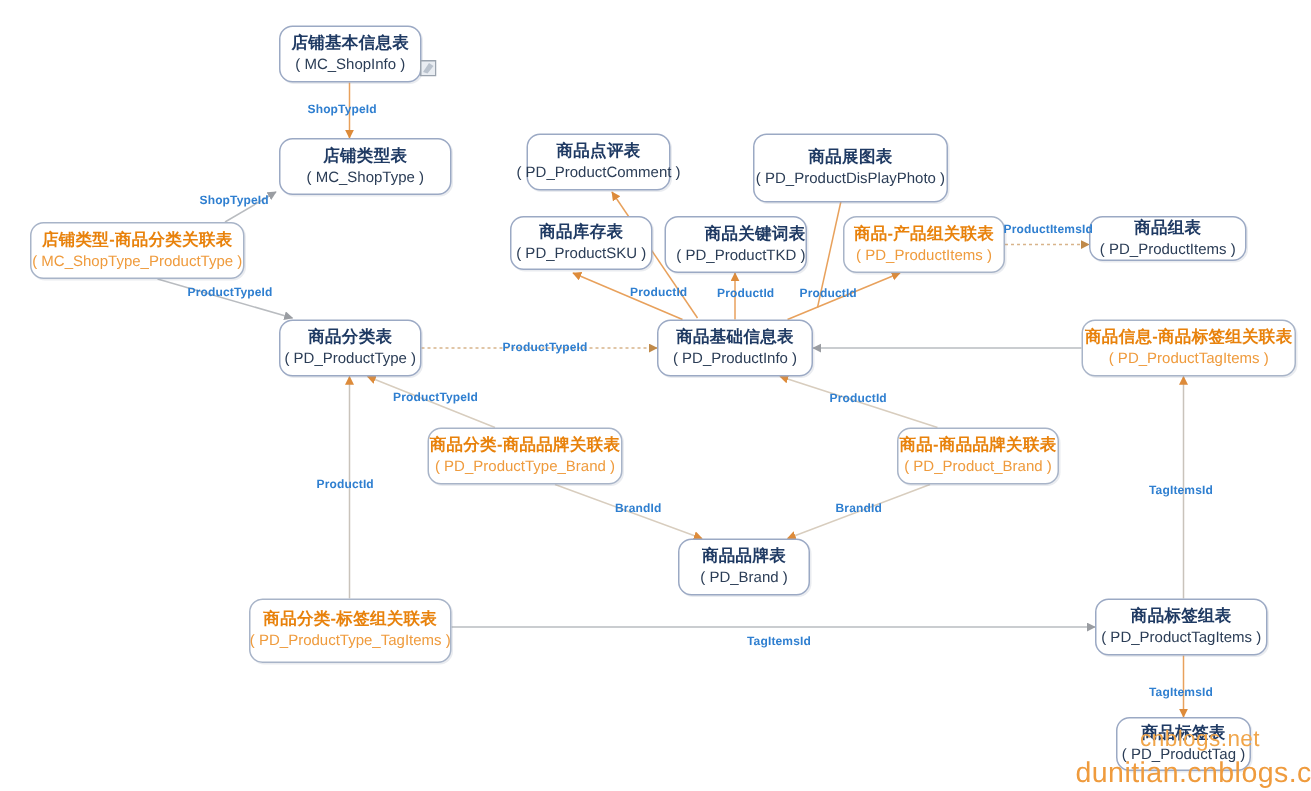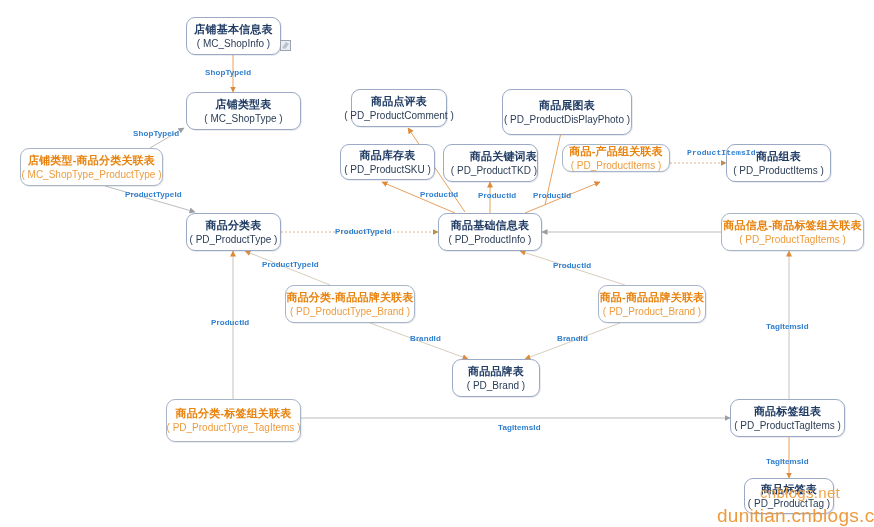--- a/index.html
+++ b/index.html
@@ -166,25 +166,25 @@
         <div class="en">( PD_ProductDisPlayPhoto )</div>
       </div>
       <div class="node" style="left: 340px; top: 144px; width: 95px; height: 36px;">
         <div class="cn">商品库存表</div>
         <div class="en">( PD_ProductSKU )</div>
       </div>
       <div class="node" style="left: 443px; top: 144px; width: 95px; height: 38px; align-items: flex-end;">
         <div class="cn">商品关键词表</div>
         <div class="en">( PD_ProductTKD )</div>
       </div>
-      <div class="node assoc" style="left: 562px; top: 144px; width: 108px; height: 28px;">
+      <div class="node assoc" style="left: 562px; top: 144px; width: 108px; height: 38px;">
         <div class="cn">商品-产品组关联表</div>
         <div class="en">( PD_ProductItems )</div>
       </div>
-      <div class="node" style="left: 726px; top: 144px; width: 105px; height: 38px;">
+      <div class="node" style="left: 726px; top: 144px; width: 105px; height: 30px;">
         <div class="cn">商品组表</div>
         <div class="en">( PD_ProductItems )</div>
       </div>
       <div class="node" style="left: 438px; top: 213px; width: 104px; height: 38px; justify-content: center;">
         <div class="cn">商品基础信息表</div>
         <div class="en">( PD_ProductInfo )</div>
       </div>
       <div class="node assoc" style="left: 721px; top: 213px; width: 143px; height: 38px;">
         <div class="cn">商品信息-商品标签组关联表</div>
         <div class="en">( PD_ProductTagItems )</div>
@@ -217,21 +217,21 @@
 
   <div id="label-layer">
       <div class="edge-label" style="left: 205px; top: 68px;">ShopTypeId</div>
       <div class="edge-label" style="left: 133px; top: 129px;">ShopTypeId</div>
       <div class="edge-label" style="left: 125px; top: 190px;">ProductTypeId</div>
       <div class="edge-label" style="left: 335px; top: 227px;">ProductTypeId</div>
       <div class="edge-label" style="left: 262px; top: 260px;">ProductTypeId</div>
       <div class="edge-label" style="left: 420px; top: 190px;">ProductId</div>
       <div class="edge-label" style="left: 478px; top: 191px;">ProductId</div>
       <div class="edge-label" style="left: 533px; top: 191px;">ProductId</div>
-      <div class="edge-label" style="left: 687px; top: 148px; font-family: Liberation Mono, monospace;">ProductItemsId</div>
+      <div class="edge-label" style="left: 669px; top: 148px;">ProductItemsId</div>
       <div class="edge-label" style="left: 553px; top: 261px;">ProductId</div>
       <div class="edge-label" style="left: 211px; top: 318px;">ProductId</div>
       <div class="edge-label" style="left: 410px; top: 334px;">BrandId</div>
       <div class="edge-label" style="left: 557px; top: 334px;">BrandId</div>
       <div class="edge-label" style="left: 766px; top: 322px;">TagItemsId</div>
       <div class="edge-label" style="left: 498px; top: 423px;">TagItemsId</div>
       <div class="edge-label" style="left: 766px; top: 457px;">TagItemsId</div>
     </div>
 
   <svg class="glyph-icon" style="left:280px; top:40px;" viewBox="0 0 11 11">

